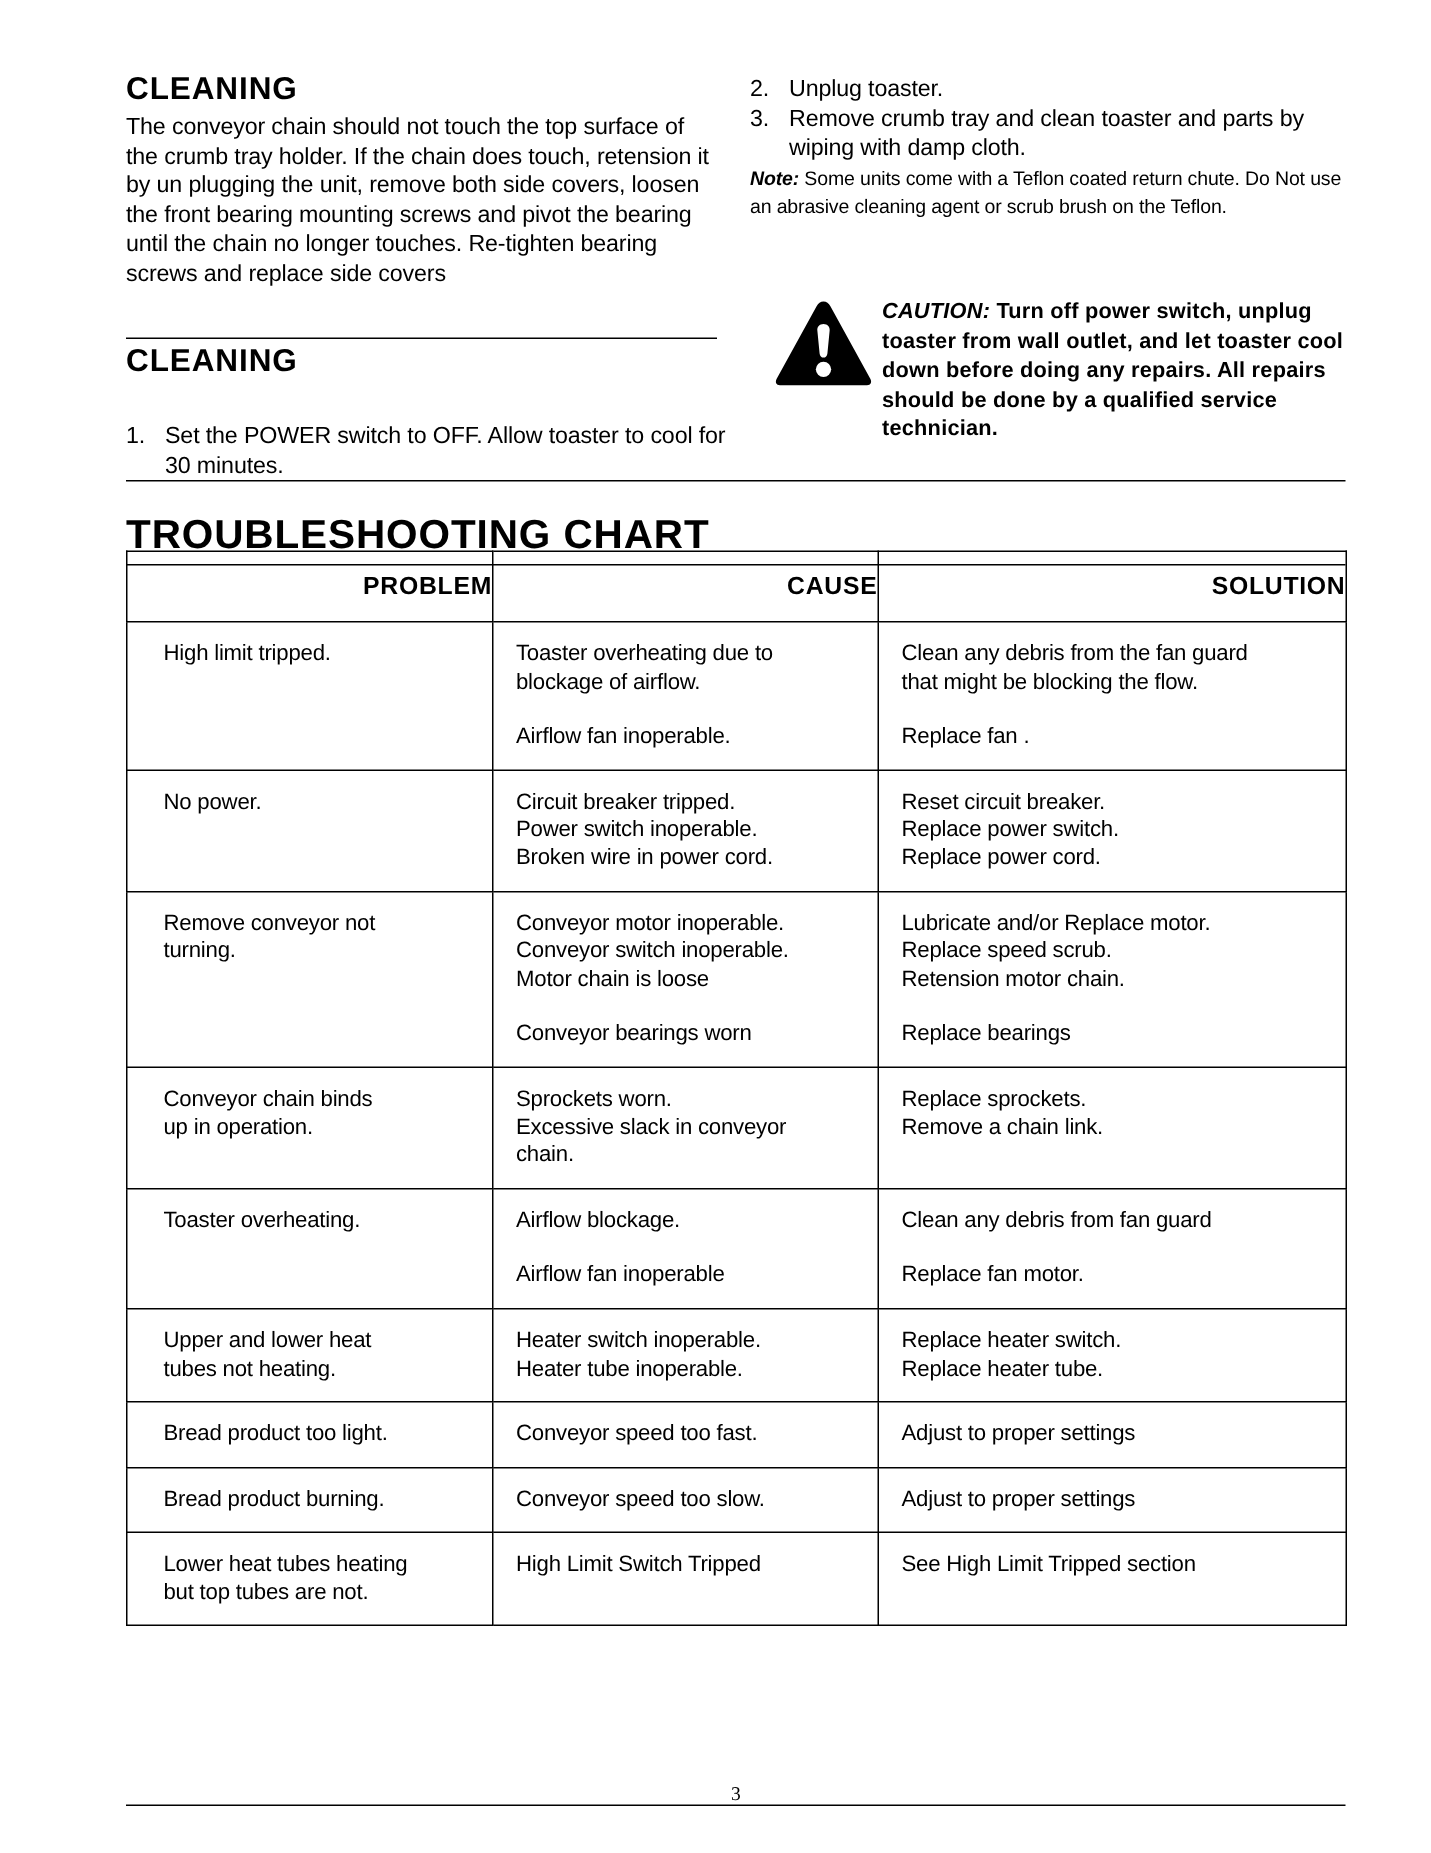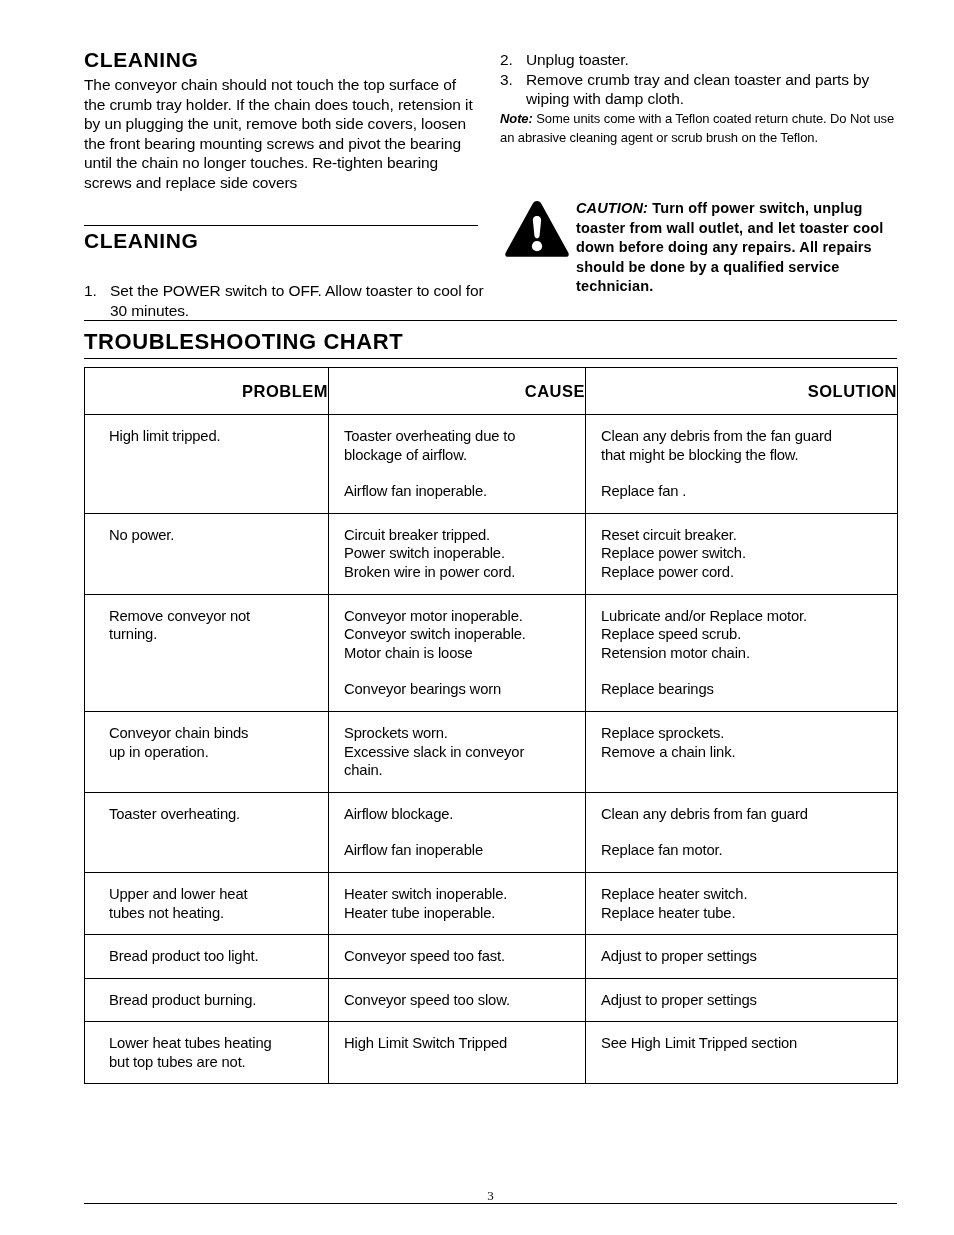--- a/index.html
+++ b/index.html
@@ -87,21 +87,21 @@
     letter-spacing: -0.1px;
   }
   .note-label {
     font-weight: bold;
     font-style: italic;
   }
 
   
   .caution-wrap {
     position: absolute;
-    left: 504px;
+    left: 516px;
     top: 196px;
     width: 400px;
     display: flex;
     align-items: flex-start;
   }
   .caution-icon {
     width: 72px;
     flex: 0 0 72px;
     padding-top: 4px;
   }
@@ -136,24 +136,24 @@
   }
 
   
   .ts-head-wrap {
     position: absolute;
     left: 84px;
     top: 320px;
     width: 813px;
   }
   .ts-title {
-    font-size: 22px;
+    font-size: 27px;
     font-weight: bold;
     letter-spacing: 0.6px;
-    margin: 8px 0 4px 0;
+    margin: 20px 0 4px 0;
     line-height: 1.15;
   }
 
   
   .ts-table {
     position: absolute;
     left: 84px;
     top: 367px;
     width: 813px;
     border-collapse: collapse;

